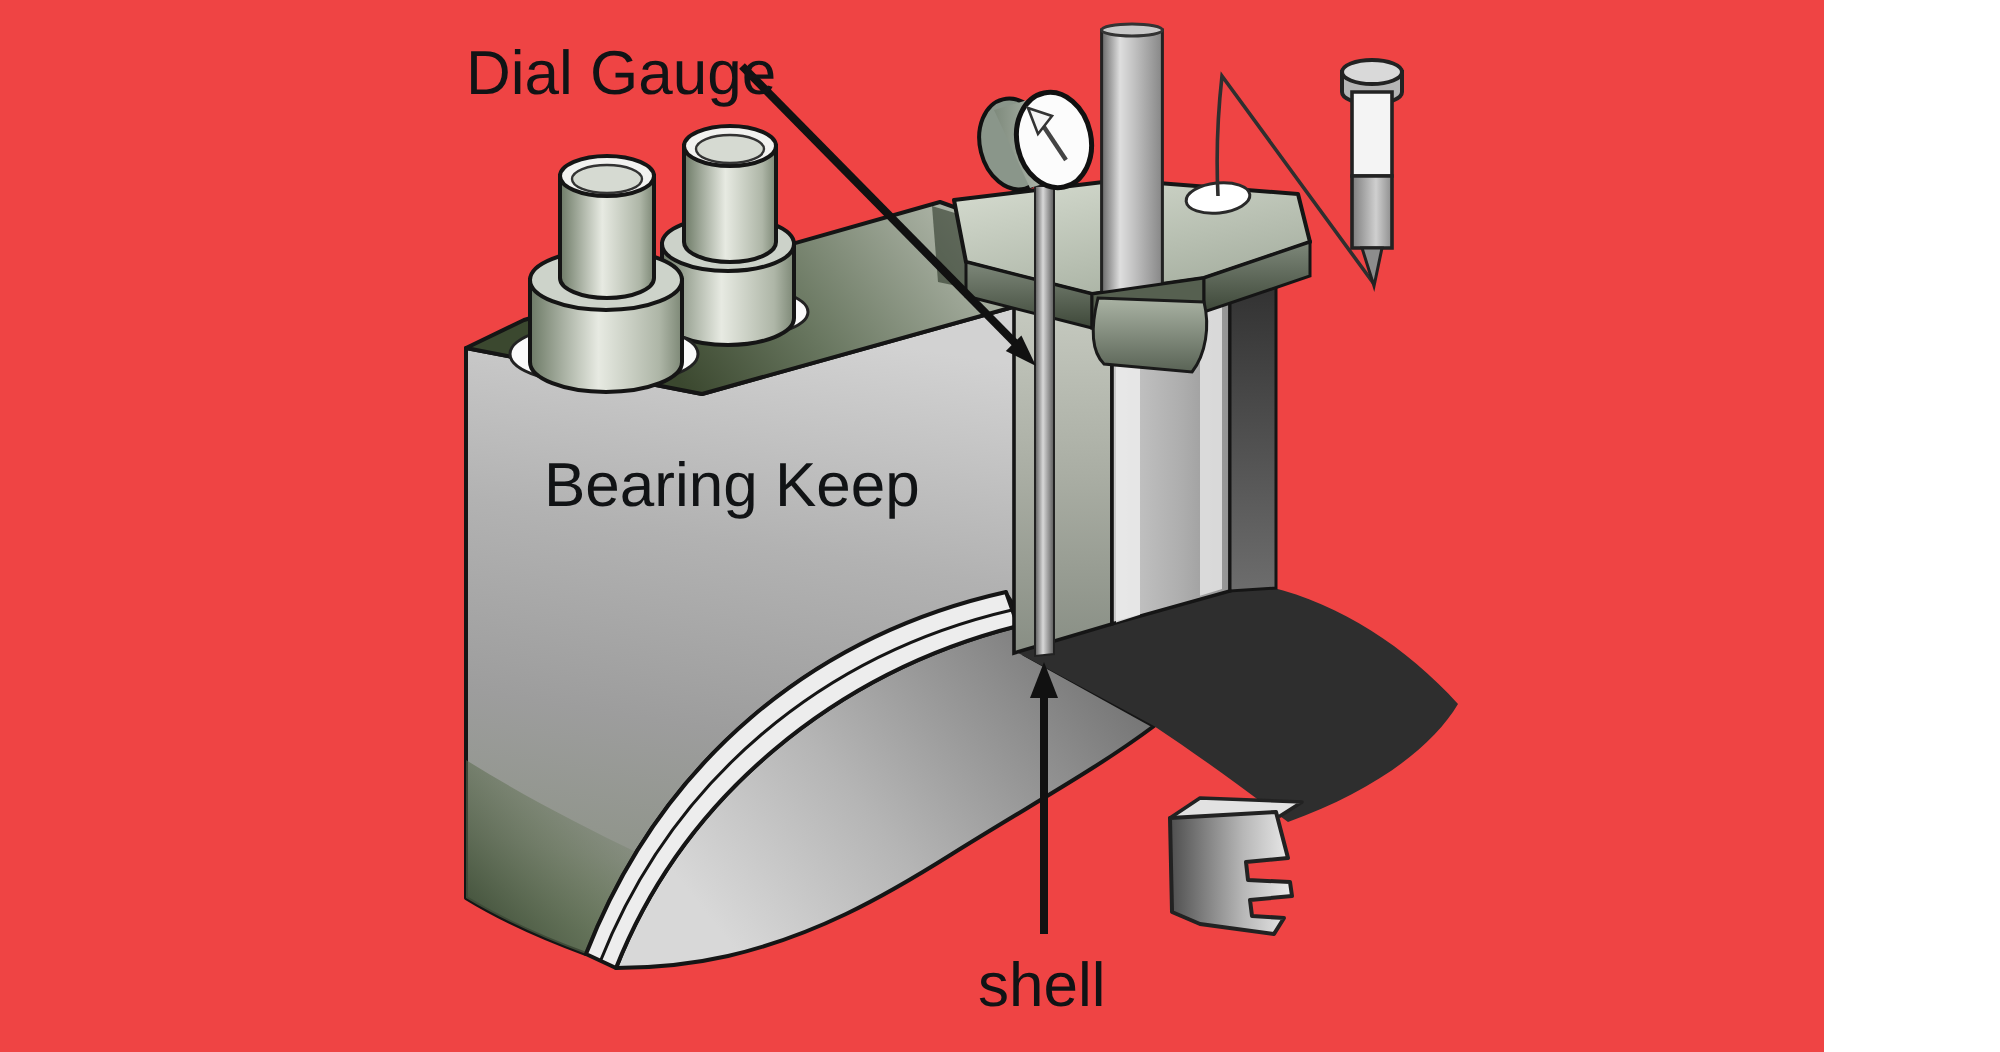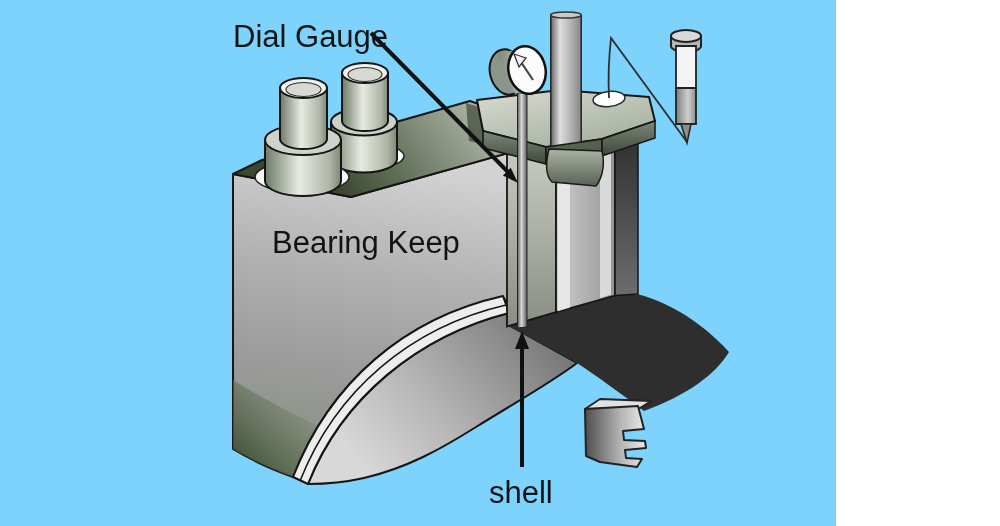--- a/index.html
+++ b/index.html
@@ -1,16 +1,16 @@
 <!DOCTYPE html>
 <html><head>
 <meta charset="utf-8">
 <style>
   html,body{margin:0;padding:0;background:#ffffff;}
-  #stage{position:relative;width:836px;height:526px;background:#7dd3fc;overflow:hidden;
+  #stage{position:relative;width:912px;height:526px;background:#ef4444;overflow:hidden;
          font-family:"Liberation Sans", sans-serif;}
   svg{display:block}
   text.lbl{font-family:"Liberation Sans", sans-serif;font-size:31px;fill:#111315;}
 </style>
 </head>
 <body>
 
 <div id="stage">
 <svg width="1000" height="526" viewBox="0 0 1000 526">
   <defs>

